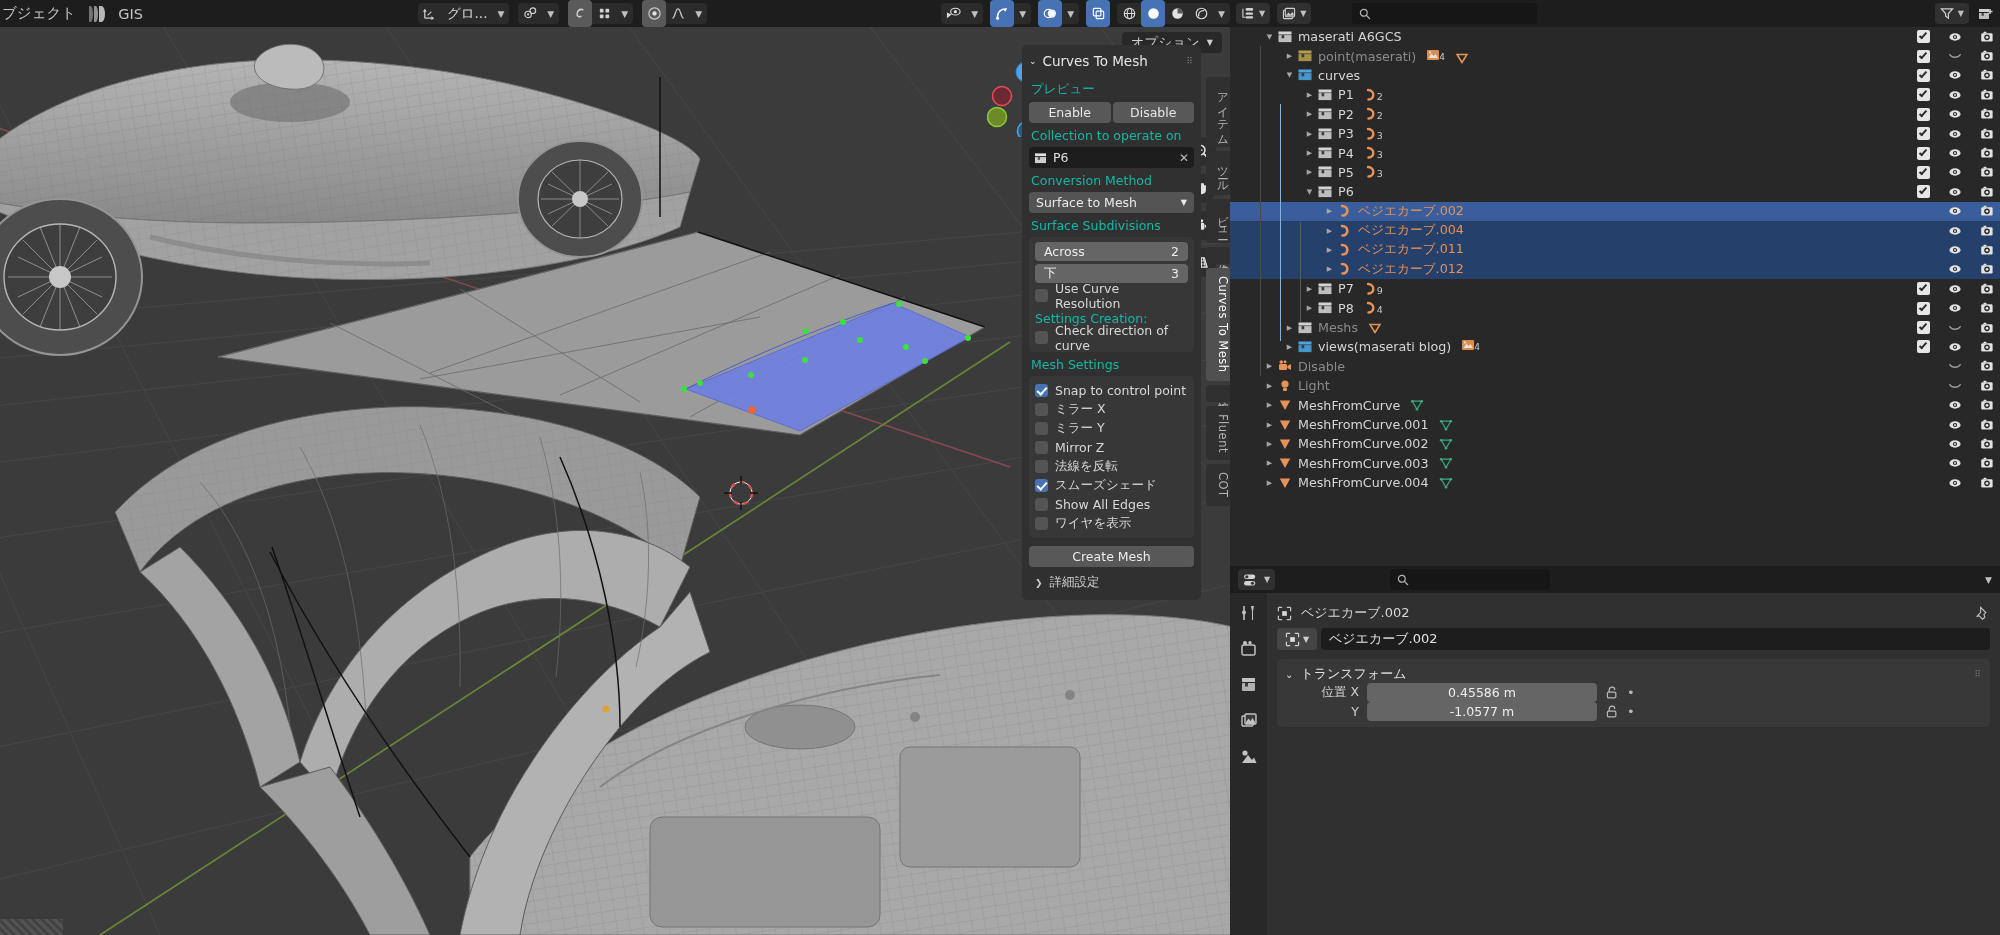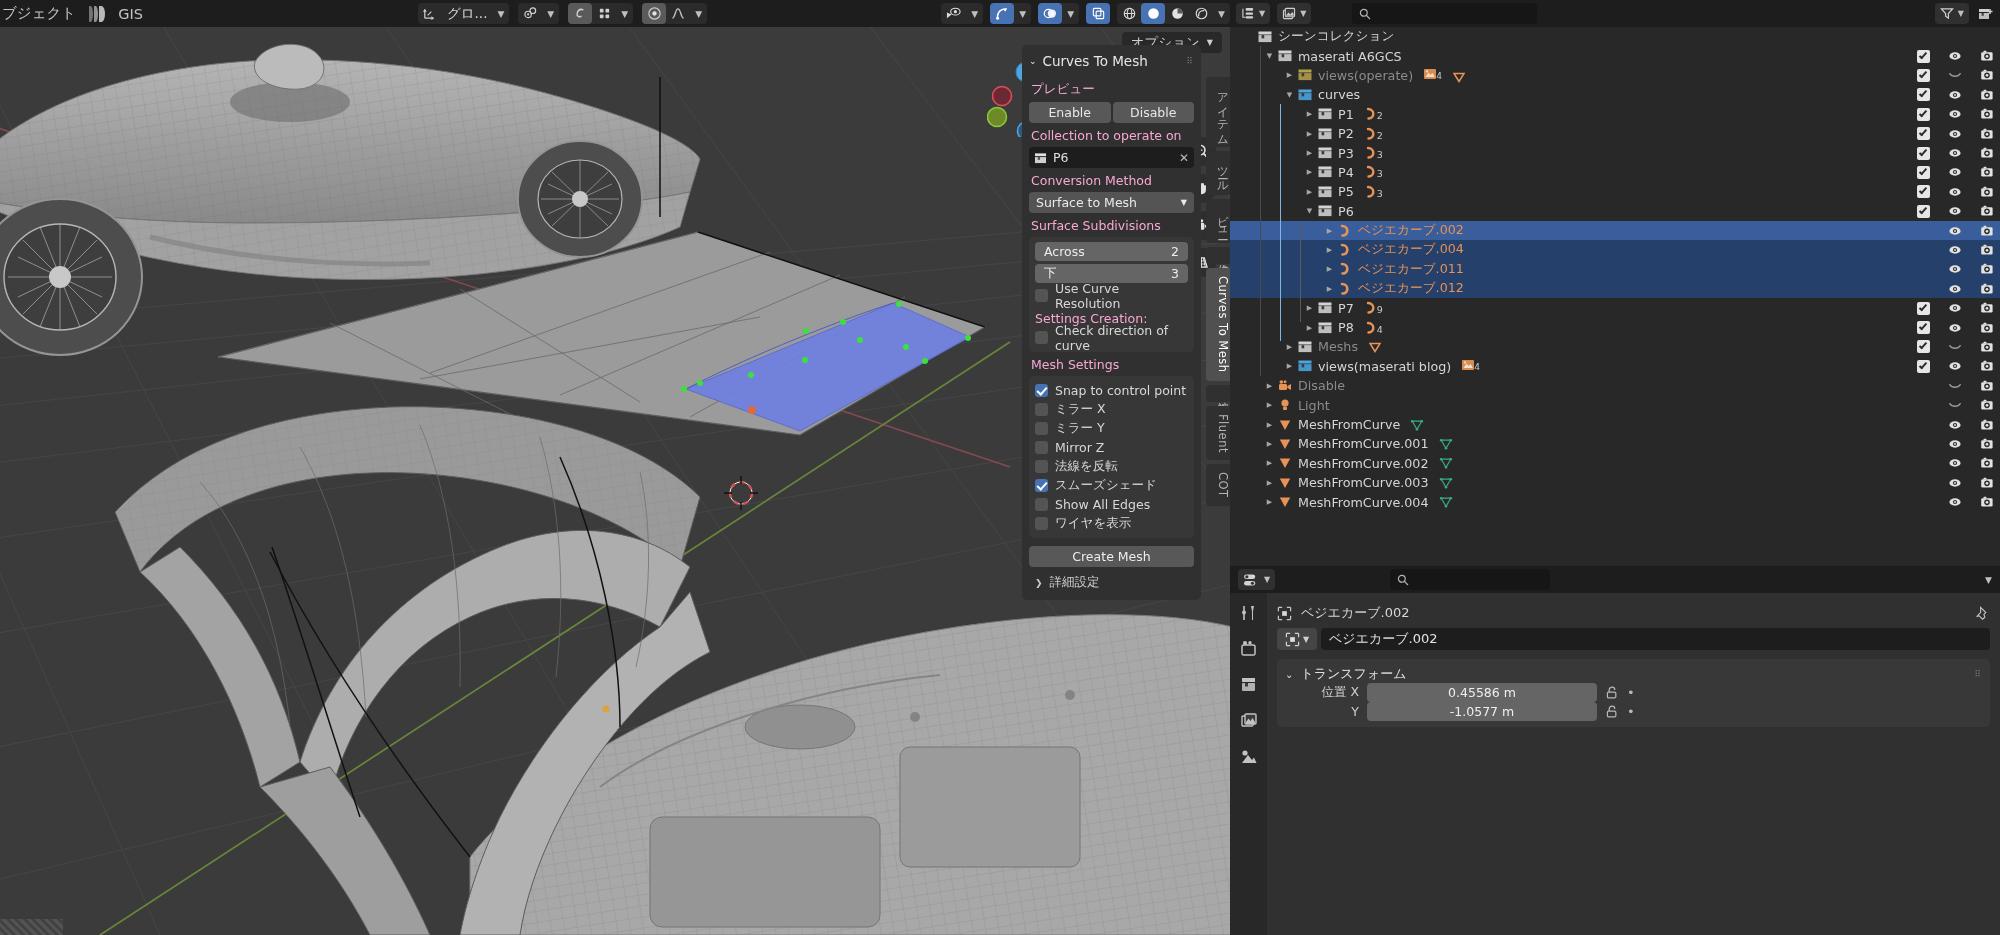--- a/index.html
+++ b/index.html
@@ -24,21 +24,21 @@
     border-radius: 0 60% 60% 0 / 0 50% 50% 0; background: #b9b9b9;
   }
   .gis-icon span:nth-child(1){ left: 3px; opacity:.55 }
   .gis-icon span:nth-child(2){ left: 8px; opacity:.75 }
   .gis-icon span:nth-child(3){ left: 13px; opacity:1; width:6px }
 
   .tool-groups { display:flex; align-items:center; gap:9px; margin-left: 275px; }
   .tgrp { display:flex; align-items:center; background:#2b2b2b; border-radius:4px; height:21px; }
   .tbtn {
     display:flex; align-items:center; justify-content:center;
-    height:21px; min-width:24px; padding:0 4px; color:#d0d0d0; font-size:13px;
+    height:27px; min-width:24px; padding:0 4px; color:#d0d0d0; font-size:13px;
     border-radius:4px;
   }
   .tbtn.active { background:#5a5a5a; }
   .tbtn.blue { background:#4772b3; }
   .tbtn.label { padding:0 5px; font-size:13.5px; color:#d8d8d8; }
   .chev { font-size:9px; color:#c0c0c0; padding:0 5px; }
   .topbar-right { position:absolute; right:0; top:0; height:27px; display:flex; align-items:center; gap:7px; }
 
   
   .viewport {
@@ -61,21 +61,21 @@
     display:flex; align-items:center; justify-content:center; color:#dcdcdc;
   }
 
   
   .npanel {
     position:absolute; right:29px; top:18px; width:179px;
     background:#303030; border-radius:5px; padding:6px 7px 9px 7px;
   }
   .np-head { display:flex; align-items:center; gap:6px; color:#e6e6e6; font-size:13.5px; padding:2px 0 7px 0; }
   .np-grip { margin-left:auto; color:#777; font-size:9px; letter-spacing:1px; }
-  .np-lab { color:#f9a8d4; font-size:12.5px; margin:5px 0 4px 2px; }
+  .np-lab { color:#14b8a6; font-size:12.5px; margin:5px 0 4px 2px; }
   .np-row { display:flex; gap:2px; }
   .np-btn {
     flex:1; height:21px; background:#585858; border-radius:4px; color:#e8e8e8;
     font-size:12.5px; display:flex; align-items:center; justify-content:center;
   }
   .np-field {
     height:21px; background:#1d1d1d; border-radius:4px; display:flex; align-items:center;
     padding:0 5px; gap:6px; color:#e0e0e0; font-size:12.5px;
   }
   .np-select {
@@ -630,47 +630,29 @@
               <rect x="1" y="2" width="10" height="3" fill="#d0d0d0"></rect>
               <rect x="1" y="6" width="10" height="6" fill="#bdbdbd"></rect>
               <rect x="3.5" y="6" width="2.3" height="2.8" fill="#4a4a4a"></rect>
               <path d="M12 2 v5 M9.5 4.5 h5" stroke="#d0d0d0" stroke-width="1.5"></path>
             </svg>
         </div>
       </div>
     </div>
     <div class="ol-body" id="ol-body">
         <div class="ol-row">
-          <span style="display:inline-block;width:14px"></span>
-          <span class="tri"></span>
+          <span style="display:inline-block;width:34px"></span>
+          <span class="tri">▼</span>
           <span style="display:inline-flex;align-items:center;margin:0 6px 0 3px">
             <svg class="ic" viewBox="0 0 14 13">
               <rect x="0.5" y="1" width="13" height="3" fill="#d3d3d3"></rect>
               <rect x="0.5" y="4.6" width="13" height="7" fill="#d3d3d3" opacity=".88"></rect>
               <rect x="3.6" y="4.6" width="2.6" height="3.2" fill="#3a3a3a"></rect>
             </svg>
           </span>
-          <span class="nm ">シーンコレクション</span>
-          <span style="display:inline-flex;align-items:flex-end"></span>
-          <span class="ol-right">
-            <span style="width:13px;display:inline-flex;justify-content:center"></span>
-            <span style="width:15px;display:inline-flex;justify-content:center"></span>
-            <span style="width:15px;display:inline-flex;justify-content:center"></span>
-          </span>
-        </div>
-        <div class="ol-row">
-          <span style="display:inline-block;width:34px"></span>
-          <span class="tri">▼</span>
-          <span style="display:inline-flex;align-items:center;margin:0 6px 0 3px">
-            <svg class="ic" viewBox="0 0 14 13">
-              <rect x="0.5" y="1" width="13" height="3" fill="#d3d3d3"></rect>
-              <rect x="0.5" y="4.6" width="13" height="7" fill="#d3d3d3" opacity=".88"></rect>
-              <rect x="3.6" y="4.6" width="2.6" height="3.2" fill="#3a3a3a"></rect>
-            </svg>
-          </span>
           <span class="nm ">maserati A6GCS</span>
           <span style="display:inline-flex;align-items:flex-end"></span>
           <span class="ol-right">
             <span style="width:13px;display:inline-flex;justify-content:center">
               <span style="display:inline-block;width:13px;height:13px;border-radius:2px;background:#e6e6e6;position:relative">
                 <span style="position:absolute;left:4px;top:1px;width:4px;height:8px;border:solid #2b2b2b;border-width:0 2px 2px 0;transform:rotate(42deg)"></span>
               </span>
             </span>
             <span style="width:15px;display:inline-flex;justify-content:center">
               <svg class="ic" viewBox="0 0 16 14">
@@ -692,21 +674,21 @@
         <div class="ol-row">
           <span style="display:inline-block;width:54px"></span>
           <span class="tri">▶</span>
           <span style="display:inline-flex;align-items:center;margin:0 6px 0 3px">
             <svg class="ic" viewBox="0 0 14 13">
               <rect x="0.5" y="1" width="13" height="3" fill="#b4a04a"></rect>
               <rect x="0.5" y="4.6" width="13" height="7" fill="#b4a04a" opacity=".88"></rect>
               <rect x="3.6" y="4.6" width="2.6" height="3.2" fill="#3a3a3a"></rect>
             </svg>
           </span>
-          <span class="nm dim">views(operate)</span>
+          <span class="nm dim">point(maserati)</span>
           <span style="display:inline-flex;align-items:flex-end">
             <span style="margin-left:10px"><span style="display:inline-flex;align-items:flex-end">
                 <svg class="ic" viewBox="0 0 14 14">
                   <rect x="1" y="2" width="12" height="10" rx="1" fill="#d88c4e"></rect>
                   <path d="M2.5 10 L5.5 5.5 L7.5 8 L9.5 6 L11.8 10z" fill="#f2e0cf"></path>
                   <circle cx="4" cy="4.4" r="1.1" fill="#f2e0cf"></circle>
                 </svg>
                 <span style="font-size:9px;color:#c9c9c9;margin-left:-1px">4</span>
               </span></span>
             <span style="margin-left:10px">

